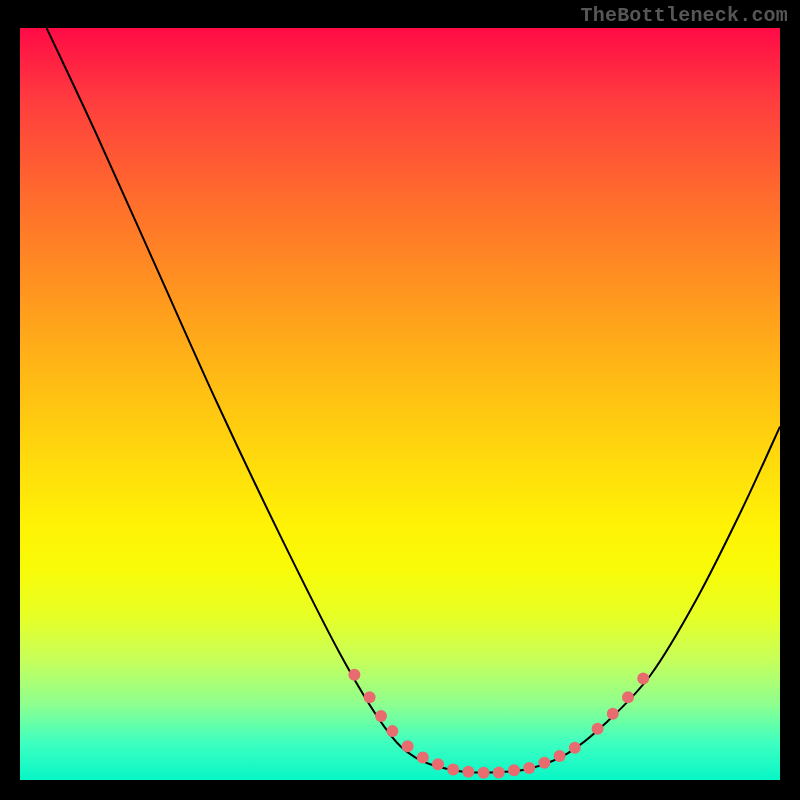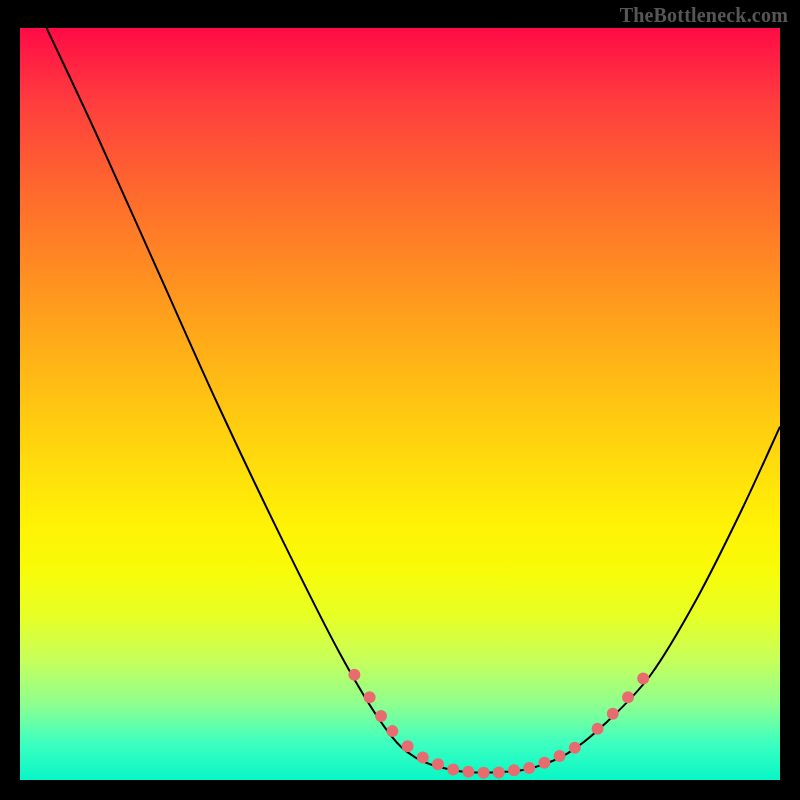--- a/index.html
+++ b/index.html
@@ -7,21 +7,21 @@
   .frame {
     position: relative;
     width: 800px;
     height: 800px;
     background: #000;
   }
   .watermark {
     position: absolute;
     top: 4px;
     right: 12px;
-    font-family: Liberation Serif, serif;
+    font-family: Liberation Mono, monospace;
     font-size: 20px;
     font-weight: bold;
     color: #565656;
     letter-spacing: 0.2px;
     z-index: 10;
   }
   .plot-area {
     position: absolute;
     left: 20px;
     top: 28px;

